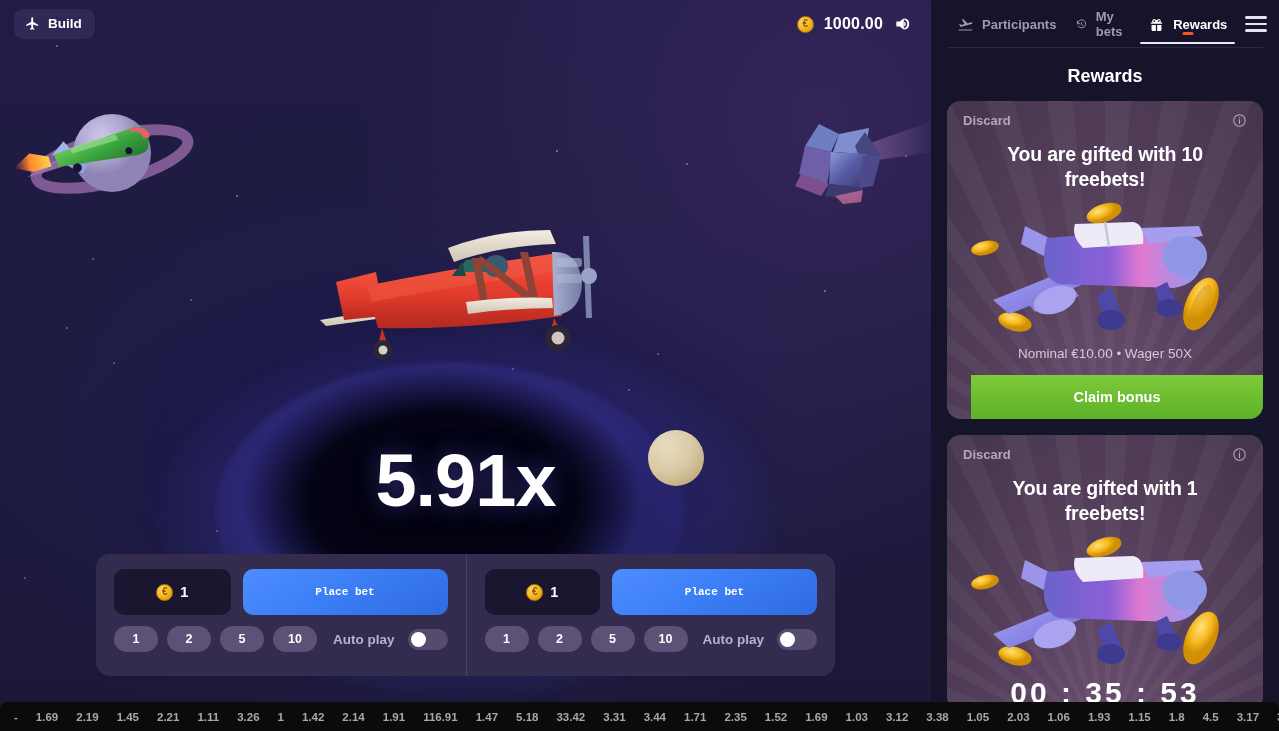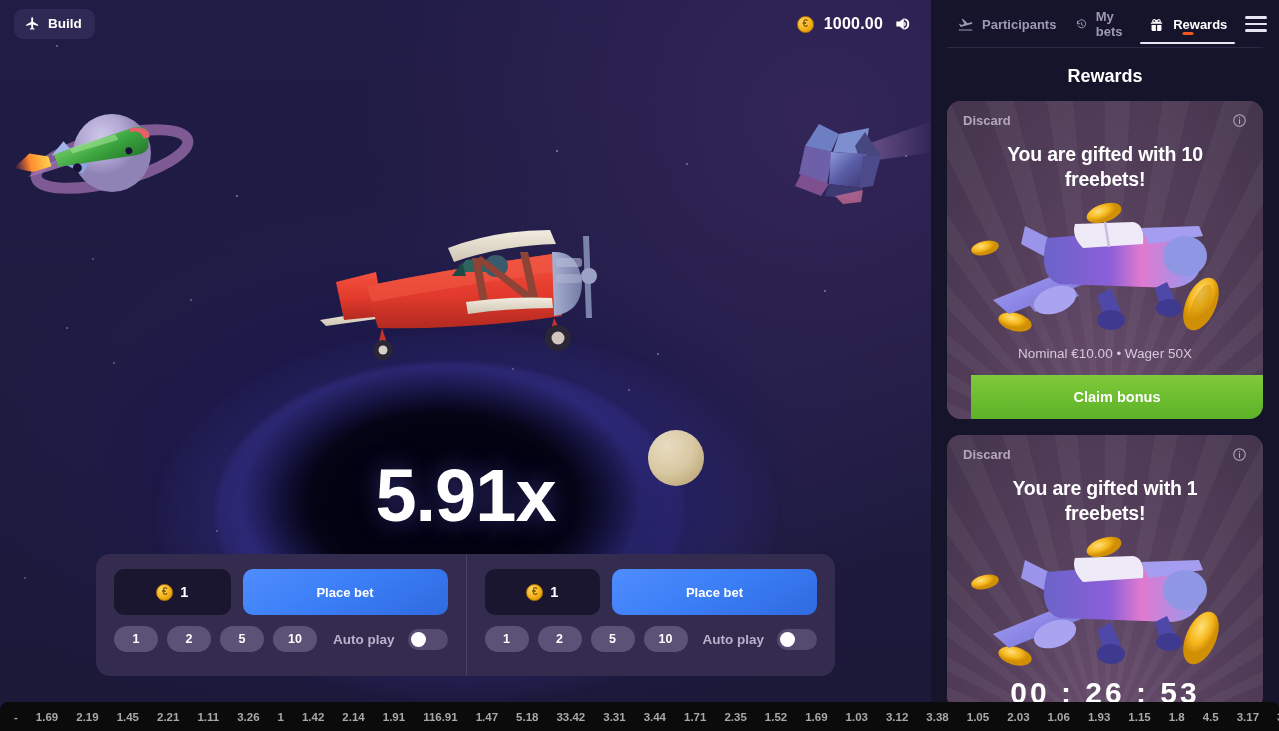--- a/index.html
+++ b/index.html
@@ -55,21 +55,21 @@
     border:1px solid #b97c04;
     display:flex; align-items:center; justify-content:center;
     font-size:10px; font-weight:700; color:#8a5c02; line-height:1;
   }
   .balance-amt { color:#fff; font-size:16px; font-weight:700; letter-spacing:.2px; }
   .sound-btn { cursor:pointer; display:flex; align-items:center; }
   .sound-btn svg { width:20px; height:20px; fill:#fff; }
 
   
   .multiplier {
-    position:absolute; left:0; top:453px; width:931px; text-align:center;
+    position:absolute; left:0; top:438px; width:931px; text-align:center;
     font-size:74px; font-weight:700; color:#fff; letter-spacing:-1px; z-index:14;
     text-shadow: 0 0 26px rgba(120,110,255,.45);
   }
 
   
   .biplane { position:absolute; left:306px; top:224px; width:312px; height:152px; z-index: 12; }
   
   .planet-saturn { position:absolute; left:8px; top:98px; width:205px; height:115px; z-index:8; }
   .asteroid { position:absolute; left:785px; top:112px; width:150px; height:105px; z-index:8; }
   .planet-tan {
@@ -85,23 +85,24 @@
   }
   .bet-half { width:50%; padding:15px 18px 0 18px; display:flex; flex-direction:column; gap:11px; }
   .bet-half + .bet-half { border-left:1px solid #4a4168; }
   .bet-row-top { display:flex; gap:12px; height:46px; }
   .amount-box {
     flex:1; background:#1b1630; border-radius:10px;
     display:flex; align-items:center; justify-content:center; gap:7px; cursor:text;
   }
   .amount-val { color:#fff; font-size:14.5px; font-weight:700; }
   .place-bet {
-    width:205px; border-radius:10px; color:#fff; font-size:13px; font-weight:700;
+    width:205px; border-radius:10px; color:#fff; font-size:11px; font-weight:700;
     display:flex; align-items:center; justify-content:center; cursor:pointer;
     background: linear-gradient(150deg, #4f8dff 0%, #3b7ef5 48%, #2f6ae0 100%);
+    font-family: Liberation Mono, monospace;
   }
   .bet-row-bot { display:flex; align-items:center; gap:9px; }
   .chip {
     width:44px; height:26px; border-radius:13px; background:#5c5176; color:#fff;
     font-size:12.5px; font-weight:700; display:flex; align-items:center; justify-content:center;
     cursor:pointer;
   }
   .autoplay-wrap { margin-left:auto; display:flex; align-items:center; gap:13px; }
   .autoplay-lbl { color:#b9b2cd; font-size:13.5px; font-weight:600; }
   .toggle {
@@ -485,21 +486,21 @@
             <path d="M112 32 L170 30 Q182 32 180 52 L120 56 Q108 44 112 32 Z" fill="#efeaf7"></path>
             <path d="M178 36 L236 34 L240 44 L186 52 Z" fill="#a49df0"></path>
             <ellipse cx="222" cy="64" rx="22" ry="20" fill="#8f96e4"></ellipse>
             <ellipse cx="92" cy="108" rx="22" ry="13" fill="#aaa3ef" transform="rotate(-20 92 108)"></ellipse>
             <path d="M148 96 L158 120 L142 128 L134 104 Z" fill="#4e49a8"></path>
             <ellipse cx="148" cy="128" rx="14" ry="10" fill="#3e3a90"></ellipse>
             <path d="M204 90 L214 112 L198 118 L192 96 Z" fill="#4e49a8"></path>
             <ellipse cx="206" cy="116" rx="13" ry="9" fill="#3e3a90"></ellipse>
           </svg>
         </div>
-        <div class="timer">00 : 26 : 53</div>
+        <div class="timer">00 : 35 : 53</div>
       </div>
     </div>
   </div>
 
   <div class="history">
       <div class="history-item">-</div>
       <div class="history-item">1.69</div>
       <div class="history-item">2.19</div>
       <div class="history-item">1.45</div>
       <div class="history-item">2.21</div>

